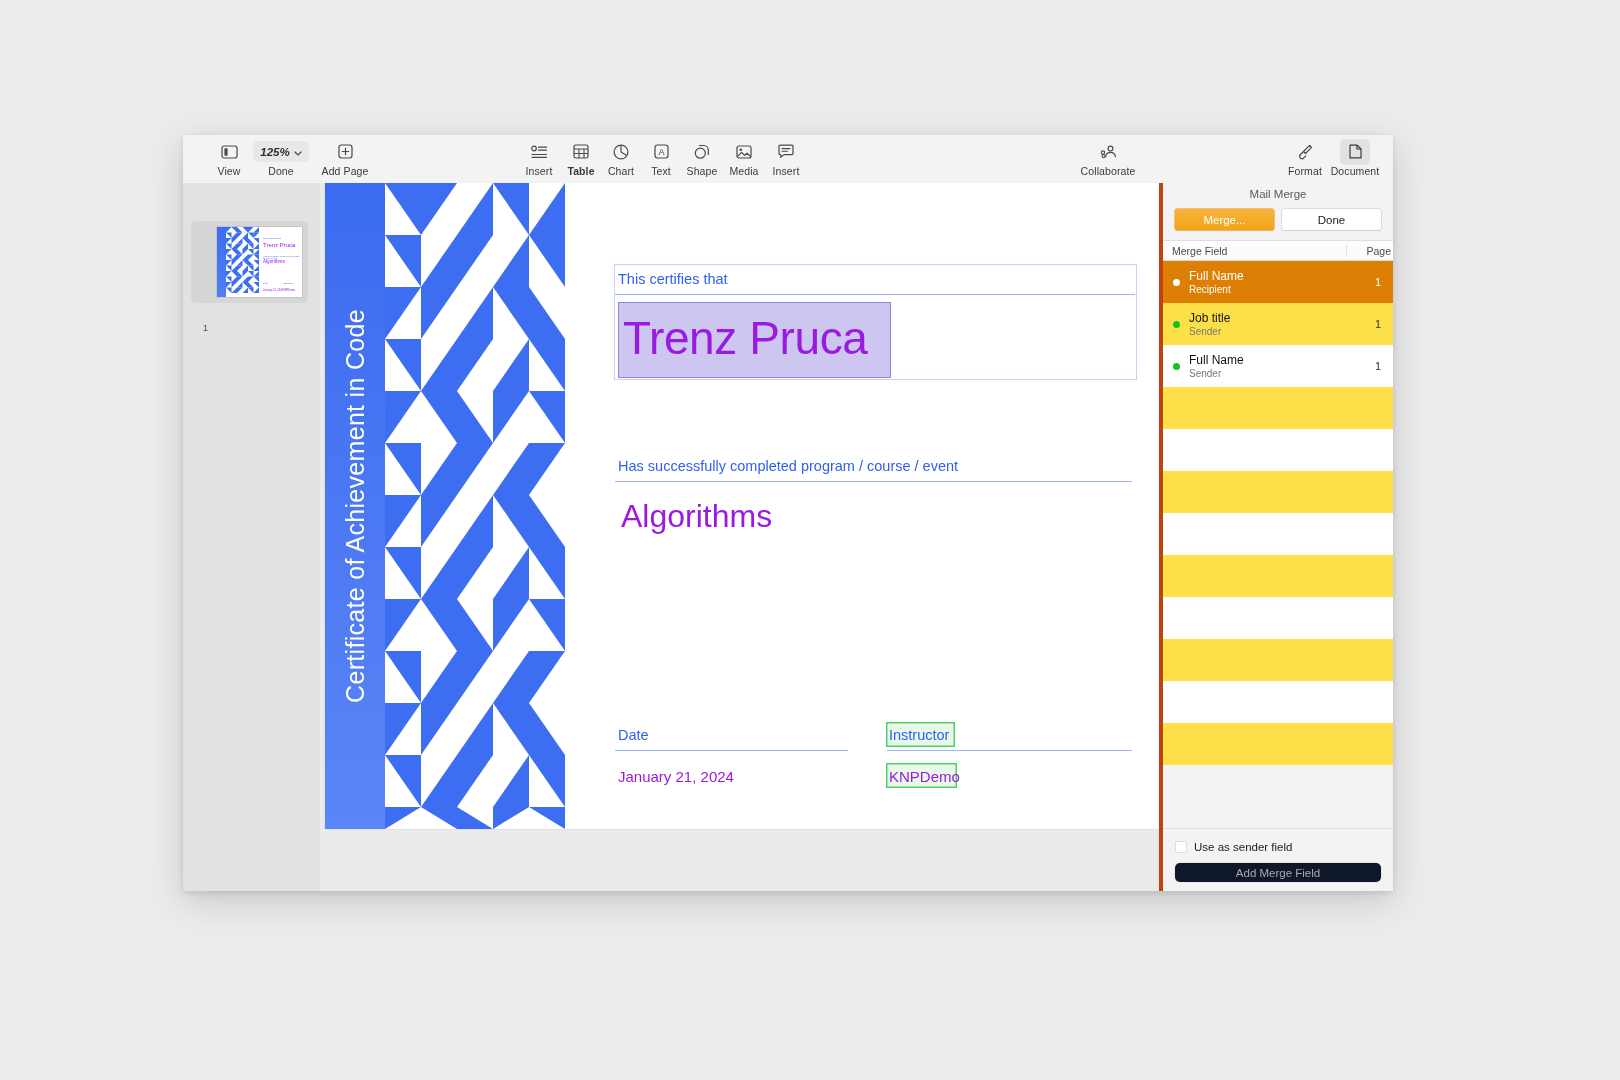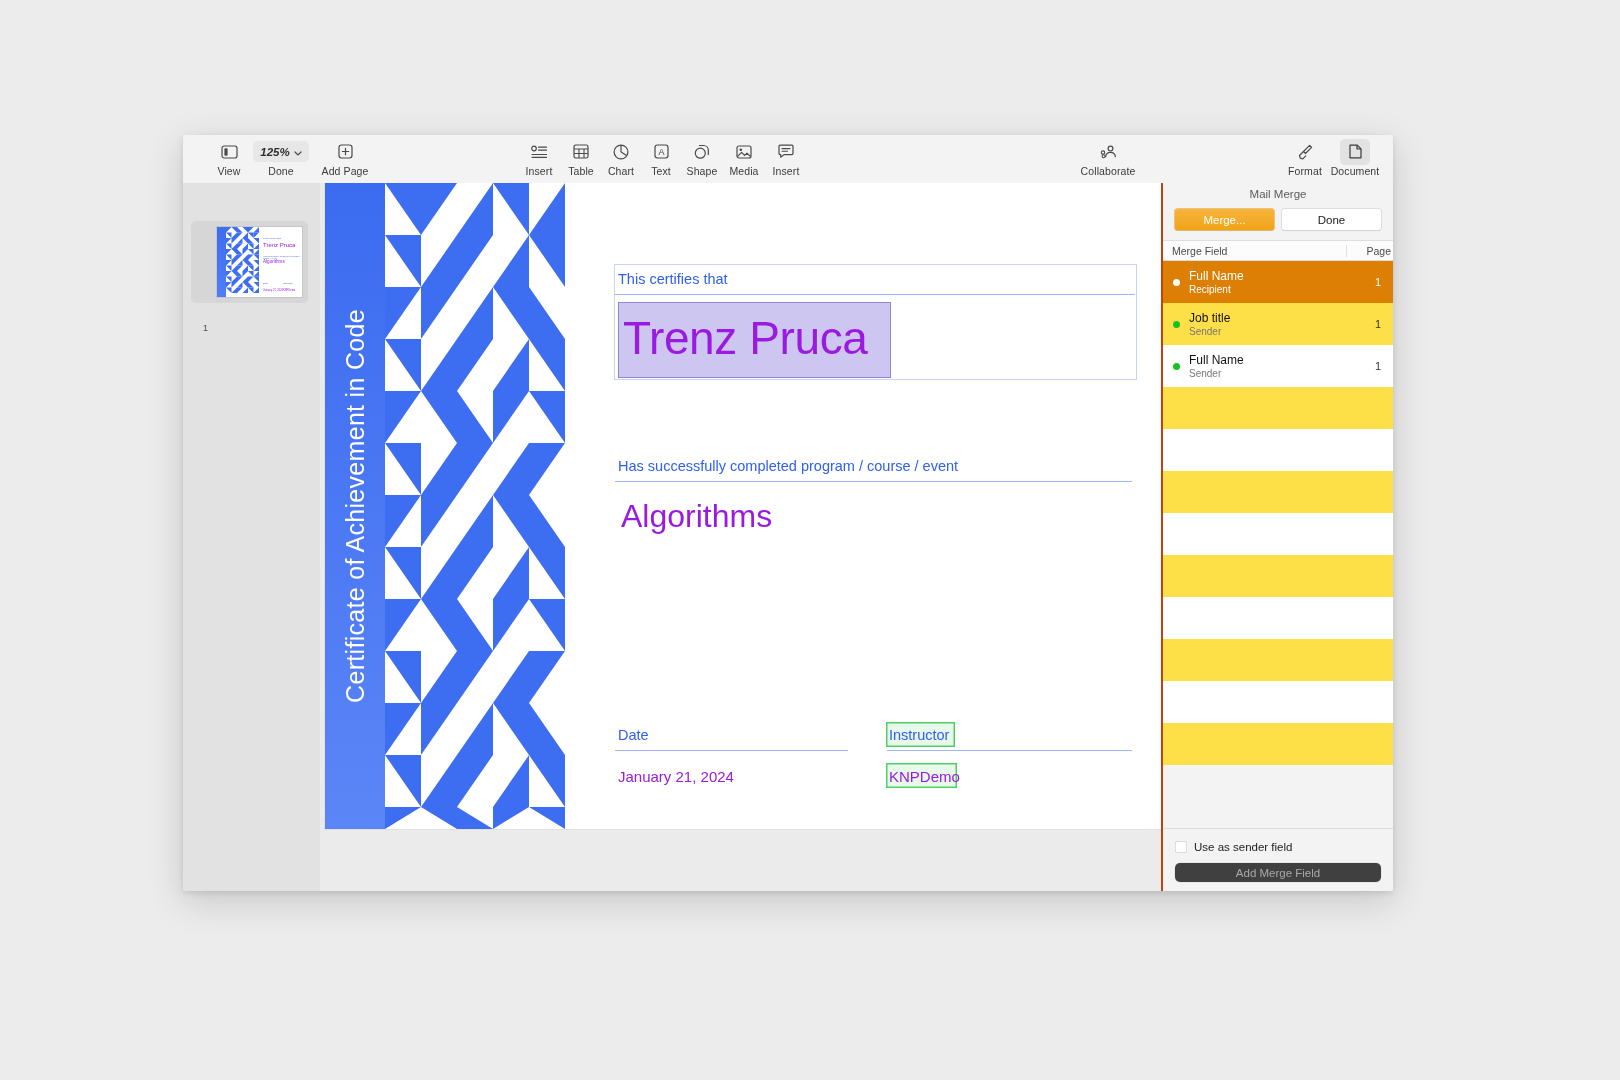--- a/index.html
+++ b/index.html
@@ -95,21 +95,21 @@
   .greenbox{
     position:absolute;background:#e8f8ea;
     box-shadow:0 0 0 1.5px #4cd264 inset;
   }
   .tbox{
     position:absolute;box-shadow:0 0 0 1px #c7d3f5 inset;
   }
   
   #inspector{
     position:absolute;right:0;top:48px;width:230px;bottom:0;
-    background:#f3f3f4;border-left:2px solid #c2410c;
+    background:#f3f3f4;border-left:4px solid #c2410c;
   }
   #insptitle{
     height:22px;line-height:22px;text-align:center;
     font-size:11.5px;color:#5b5b5b;
   }
   #inspbtns{display:flex;gap:8px;padding:4px 12px 10px 12px;}
   .ibtn{
     flex:1;height:21px;border-radius:2px;font-size:11.5px;
     display:flex;align-items:center;justify-content:center;
   }
@@ -145,21 +145,21 @@
   .dotgreen{background:#18c21e;}
   #inspfoot{
     position:absolute;left:0;right:0;bottom:0;height:62px;
     background:#f3f3f4;border-top:1px solid #dcdcdc;text-align:center;
   }
   #chkrow{display:flex;align-items:center;gap:7px;padding:12px 0 0 12px;}
   #chkbox{width:12px;height:12px;border-radius:3px;background:#fff;
     box-shadow:0 0 0 .5px #bcbcbc inset;}
   #chklabel{font-size:11.5px;color:#1d1d1d;}
   #addbtn{
-    margin:10px 12px 0 12px;height:19px;border-radius:5px;background:#404040;
+    margin:10px 12px 0 12px;height:19px;border-radius:5px;background:#0f172a;
     display:flex;align-items:center;justify-content:center;
     font-size:11.5px;color:#a9a9a9;box-shadow:0 0 0 .5px #dcdcdc;
   }
 </style>
 </head>
 <body>
 
 <div id="window">
 
   <div id="toolbar">
@@ -201,21 +201,21 @@
     <div class="tbitem" style="left:324px;">
       <div class="tbglyph">
         <svg width="17" height="14" viewBox="0 0 17 14">
             <circle cx="3" cy="3.5" r="2.3" fill="none" stroke="#4a4a4a" stroke-width="1.2"></circle>
             <path d="M7.5 2.2h8M7.5 5.2h8M1 9.5h14.5M1 12.3h14.5" stroke="#4a4a4a" stroke-width="1.2" stroke-linecap="round"></path>
           </svg>
       </div>
       <div class="tblabel">Insert</div>
     </div>
 
-    <div class="tbitem" style="left:366px;">
+    <div class="tbitem" style="left:366px;font-weight:bold;">
       <div class="tbglyph">
         <svg width="16" height="15" viewBox="0 0 16 15">
             <rect x="1" y="1" width="14" height="13" rx="1.8" fill="none" stroke="#4a4a4a" stroke-width="1.2"></rect>
             <path d="M1 5h14M1 9.5h14M6 5v9M11 5v9" stroke="#4a4a4a" stroke-width="1.1"></path>
           </svg>
       </div>
       <div class="tblabel">Table</div>
     </div>
 
     <div class="tbitem" style="left:406px;">

